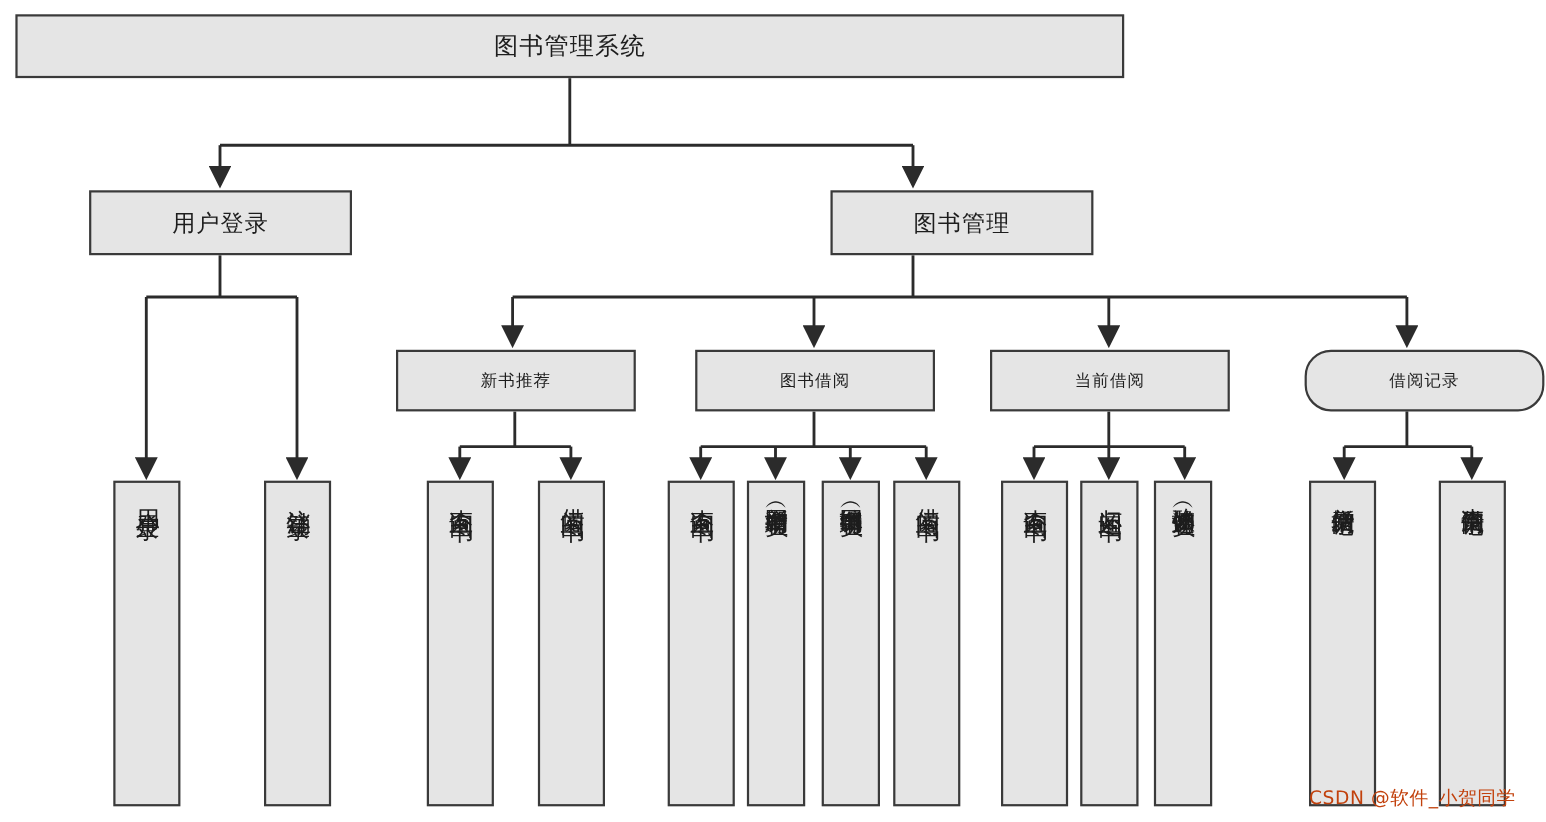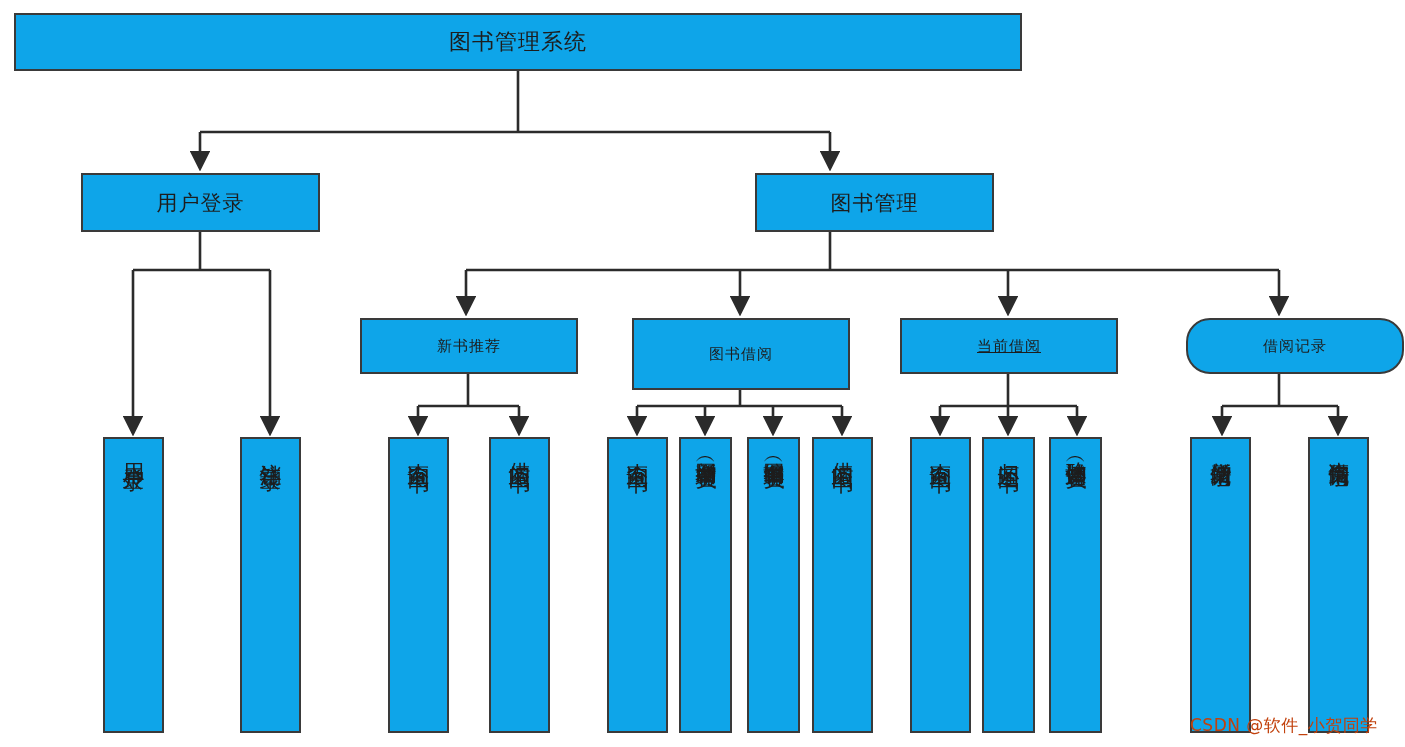--- a/index.html
+++ b/index.html
@@ -22,21 +22,21 @@
     position: absolute;
     left: 0;
     top: 0;
     width: 1405px;
     height: 747px;
     pointer-events: none;
   }
   .node {
     position: absolute;
     box-sizing: border-box;
-    background: #0ea5e9;
+    background: #e5e5e5;
     border: 2.5px solid #3a3a3a;
     display: flex;
     align-items: center;
     justify-content: center;
     color: #1d1d1d;
   }
   .node.root {
     font-size: 22px;
     letter-spacing: 1px;
   }
@@ -139,24 +139,24 @@
   <div class="node level1" style="left:81px; top:173px; width:239px; height:59px;">
     <span>用户登录</span>
   </div>
   <div class="node level1" style="left:711px; top:173px; width:239px; height:59px;margin-left:44px;">
     <span>图书管理</span>
   </div>
 
   <div class="node level2" style="left:360px; top:318px; width:218px; height:56px;">
     <span>新书推荐</span>
   </div>
-  <div class="node level2" style="left:632px; top:318px; width:218px; height:72px;align-items:center;">
+  <div class="node level2" style="left:632px; top:318px; width:218px; height:56px;align-items:center;">
     <span>图书借阅</span>
   </div>
-  <div class="node level2" style="left:900px; top:318px; width:218px; height:56px;text-decoration:underline;">
+  <div class="node level2" style="left:900px; top:318px; width:218px; height:56px;">
     <span>当前借阅</span>
   </div>
   <div class="node level2" style="left:1186px; top:318px; width:218px; height:56px;border-radius:24px;">
     <span>借阅记录</span>
   </div>
 
   <div class="node leaf" style="left:103px; top:437px; width:61px; height:296px;">
     <span class="vtext">用户登录</span>
   </div>
   <div class="node leaf" style="left:240px; top:437px; width:61px; height:296px;">

